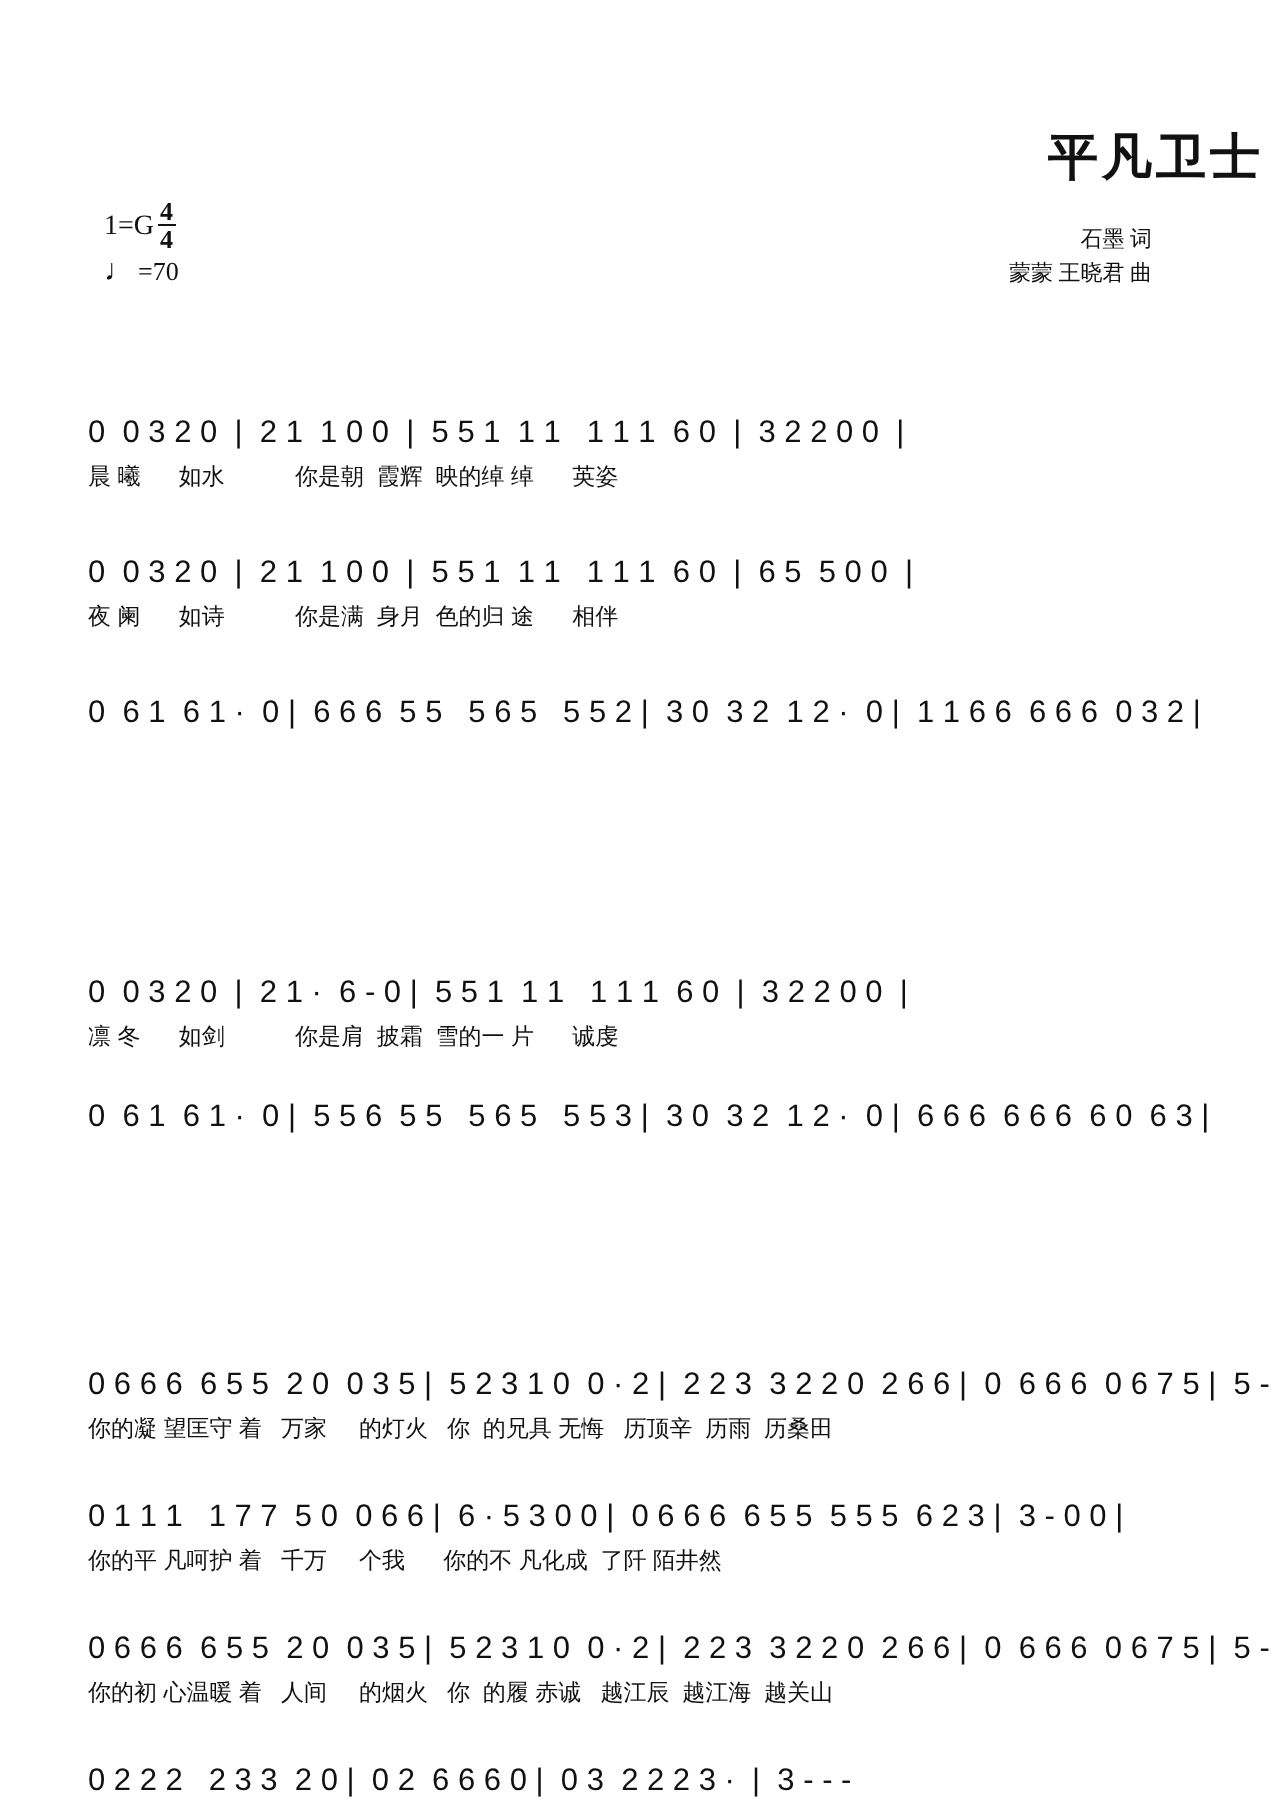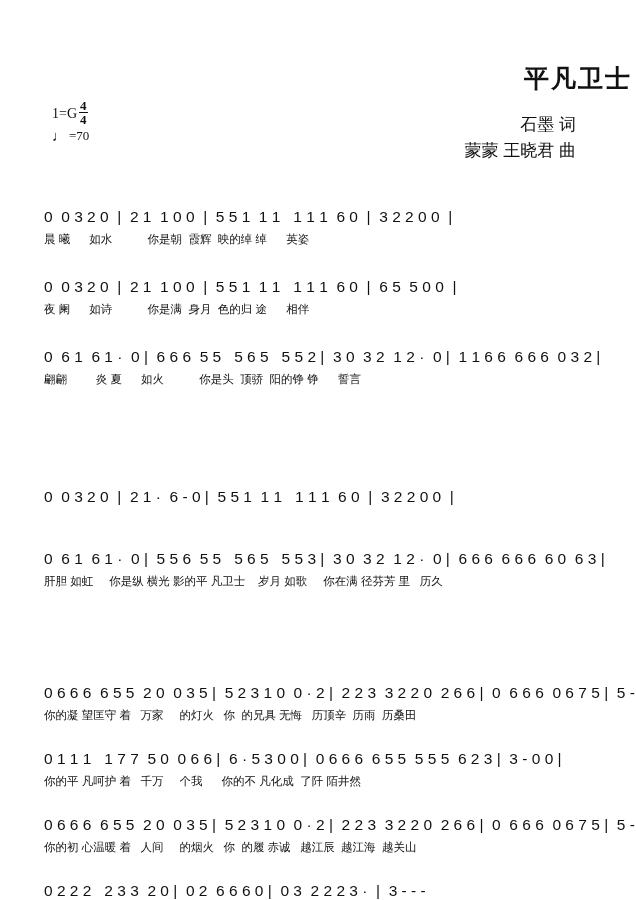--- a/index.html
+++ b/index.html
@@ -45,23 +45,23 @@
     position:absolute;
     left:52px;top:128px;
     font-size:13px;
     display:flex;align-items:center;gap:2px;
   }
   .tempo .note{font-size:15px;line-height:1;}
   .credits{
     position:absolute;
     right:60px;top:112px;
     text-align:right;
-    font-size:17px;
+    font-size:11px;
     line-height:1.55;
-    font-family:Liberation Sans, sans-serif;
+    font-family:Liberation Serif, serif;
   }
 
   .system{
     position:absolute;
     left:44px;
     width:548px;
   }
   .notes{
     font-family:"Liberation Sans", sans-serif;
     font-size:15.5px;
@@ -115,30 +115,29 @@
   <div class="system" style="top:228px">
     <div class="notes">0  0 3 2 0  |  2 1  1 0 0  |  5 5 1  1 1   1 1 1  6 0  |  6 5  5 0 0  |</div>
     <div class="lyrics">夜 阑      如诗           你是满  身月  色的归 途      相伴</div>
   </div>
 
   <div class="system" style="top:298px">
     <div class="notes">0  6 1  6 1 ·  0 |  6 6 6  5 5   5 6 5   5 5 2 |  3 0  3 2  1 2 ·  0 |  1 1 6 6  6 6 6  0 3 2 |</div>
   </div>
 
   <div class="system" style="top:368px">
-    <div class="lyrics">翩翩         炎 夏      如火           你是头  顶骄  阳的铮 铮      誓言</div>
   </div>
 
   <div class="system" style="top:438px">
     <div class="notes">0  0 3 2 0  |  2 1 ·  6 - 0 |  5 5 1  1 1   1 1 1  6 0  |  3 2 2 0 0  |</div>
+    <div class="lyrics">凛 冬      如剑           你是肩  披霜  雪的一 片      诚虔</div>
   </div>
 
   <div class="system" style="top:500px">
     <div class="notes">0  6 1  6 1 ·  0 |  5 5 6  5 5   5 6 5   5 5 3 |  3 0  3 2  1 2 ·  0 |  6 6 6  6 6 6  6 0  6 3 |</div>
-    <div class="lyrics">肝胆 如虹     你是纵 横光 影的平 凡卫士    岁月 如歌     你在满 径芬芳 里   历久</div>
   </div>
 
   <div class="system" style="top:570px">
   </div>
 
   <div class="system" style="top:634px">
     <div class="notes">0 6 6 6  6 5 5  2 0  0 3 5 |  5 2 3 1 0  0 · 2 |  2 2 3  3 2 2 0  2 6 6 |  0  6 6 6  0 6 7 5 |  5 - 0 0 |</div>
     <div class="lyrics">你的凝 望匡守 着   万家     的灯火   你  的兄具 无悔   历顶辛  历雨  历桑田</div>
   </div>
 

